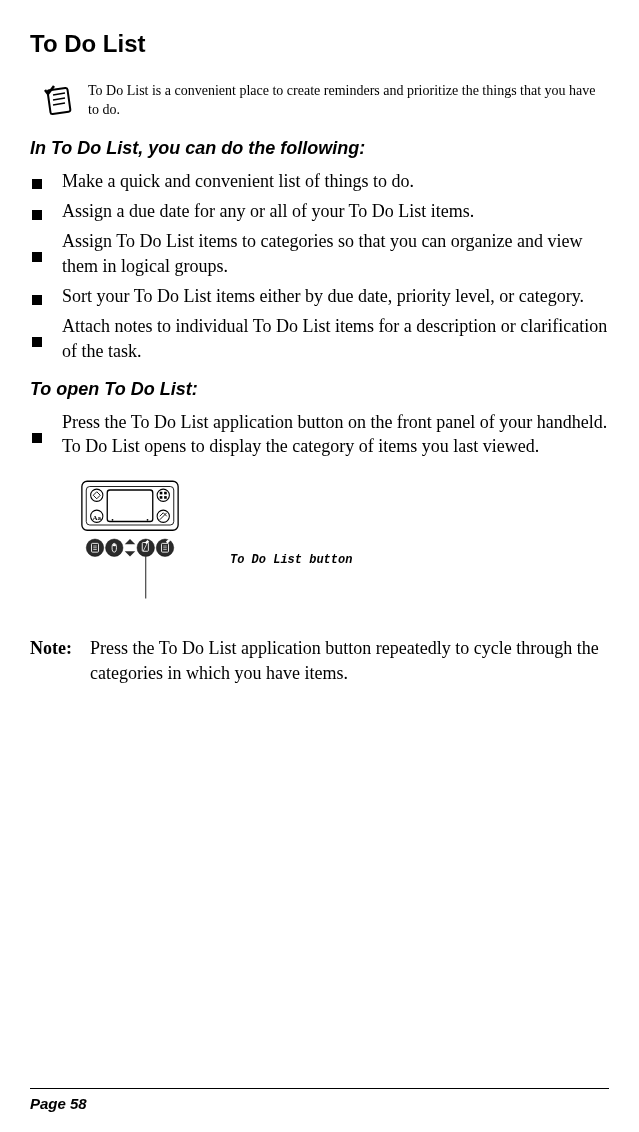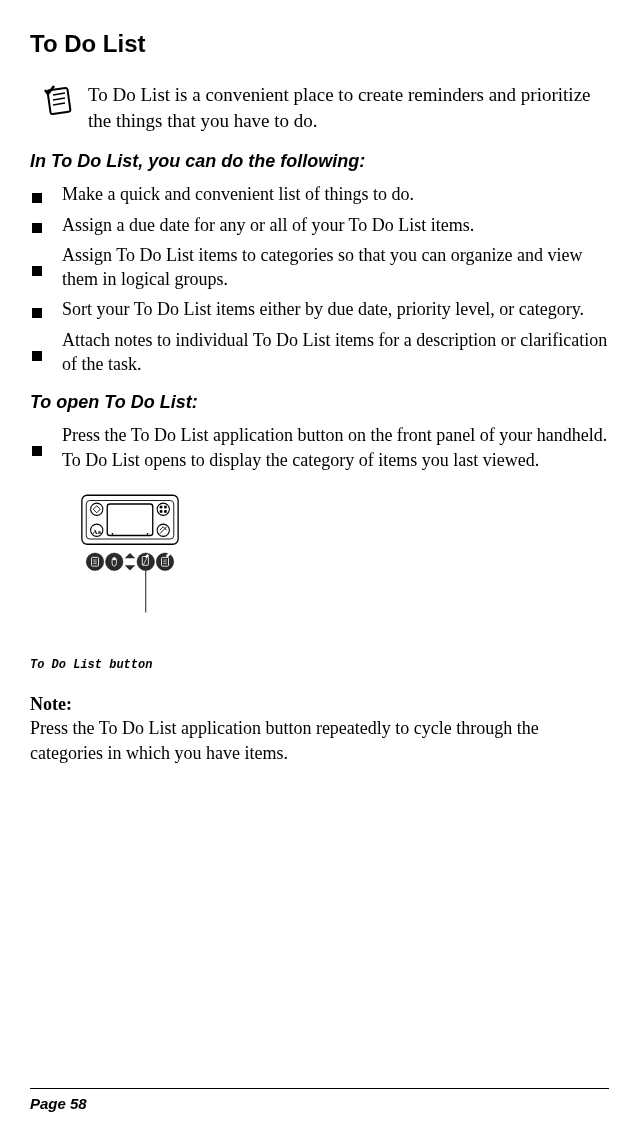--- a/index.html
+++ b/index.html
@@ -29,21 +29,21 @@
       padding-left: 12px;
     }
     .todo-icon {
       width: 32px;
       height: 32px;
       flex-shrink: 0;
       margin-right: 14px;
       margin-top: 2px;
     }
     .intro-text {
-      font-size: 19px;
+      font-size: 14px;
       line-height: 1.35;
       flex: 1;
     }
     .section-heading {
       font-family: 'Trebuchet MS', Arial, sans-serif;
       font-size: 18px;
       font-weight: bold;
       font-style: italic;
       margin-bottom: 10px;
     }
@@ -65,42 +65,41 @@
       flex-shrink: 0;
       margin-right: 20px;
       margin-top: 7px;
       margin-left: 2px;
     }
     .bullet-text {
       flex: 1;
     }
     .device-figure {
       display: flex;
-      flex-direction: column;
-      align-items: flex-start;
+      flex-direction: row;
+      align-items: center;
       margin: 18px 0 10px 0;
     }
     .device-svg {
       width: 200px;
       height: 140px;
     }
     .figure-label {
       font-family: Liberation Mono, monospace;
       font-size: 12px;
       font-weight: bold;
       font-style: italic;
       margin-top: 28px;
     }
     .note-block {
       display: flex;
       align-items: flex-start;
       font-size: 18px;
       line-height: 1.35;
       margin-top: 20px;
-      flex-direction: column;
     }
     .note-label {
       font-weight: bold;
       flex-shrink: 0;
       margin-right: 18px;
     }
     .note-text {
       flex: 1;
     }
     .footer {

